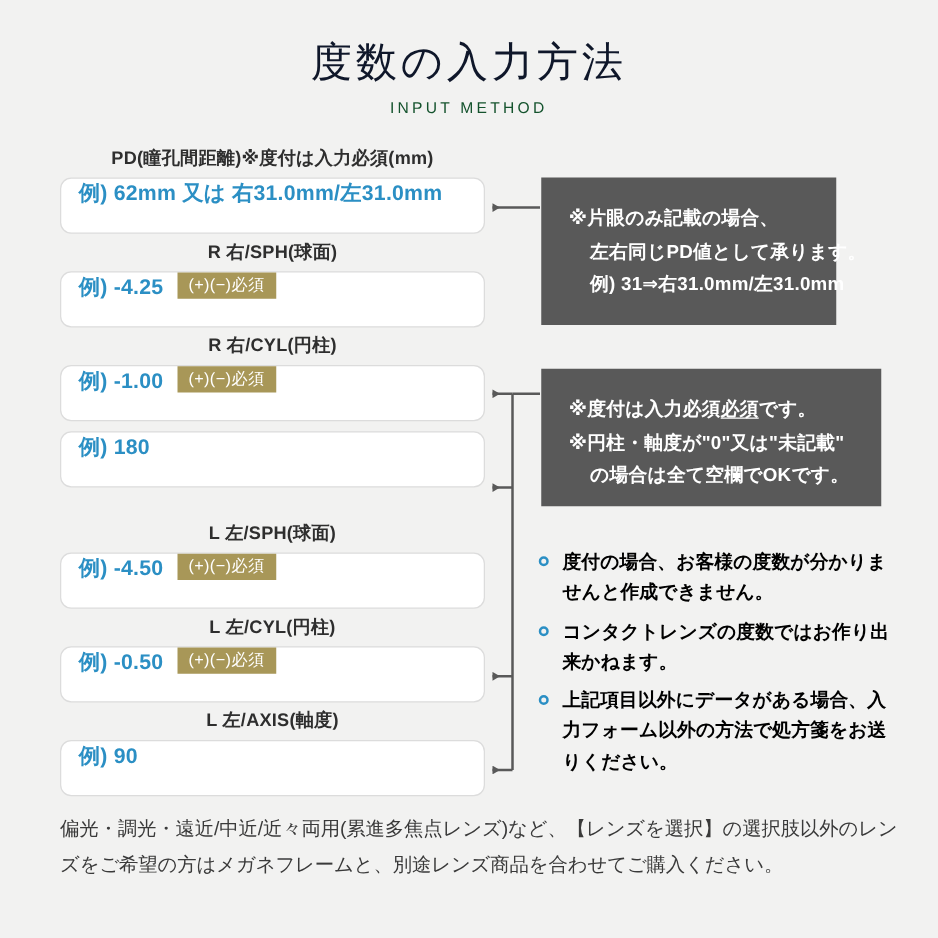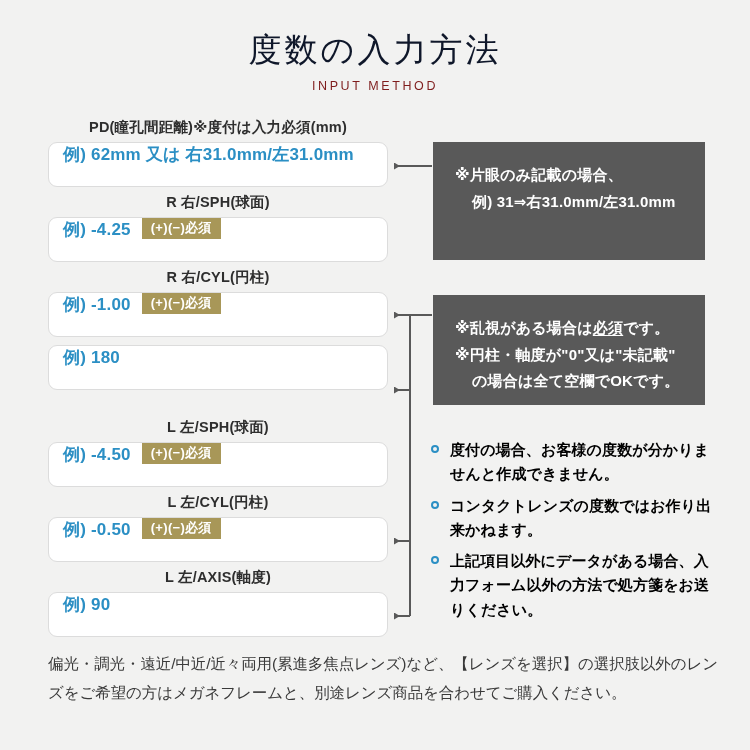--- a/index.html
+++ b/index.html
@@ -35,21 +35,21 @@
     font-size: 33px;
     font-weight: 400;
     letter-spacing: 3px;
     color: #0f172a;
     line-height: 1.2;
   }
   .subtitle {
     margin-top: 9px;
     font-size: 12.5px;
     letter-spacing: 2.6px;
-    color: #7f1d1d;
+    color: #14532d;
     font-weight: 400;
   }
 
   
   .form-col {
     position: absolute;
     left: 48px;
     top: 120px;
     width: 340px;
   }
@@ -81,21 +81,21 @@
     font-weight: 700;
     color: #2b8fc4;
     letter-spacing: 0.2px;
     white-space: nowrap;
   }
   .field-badge {
     display: inline-block;
     background: #a89758;
     color: #ffffff;
     font-size: 13px;
-    font-weight: 700;
+    font-weight: 400;
     padding: 3px 9px 4px 9px;
     letter-spacing: 0.3px;
     white-space: nowrap;
     line-height: 1.15;
   }
 
   
   .note-box {
     position: absolute;
     background: #595959;
@@ -105,21 +105,21 @@
   .note-box .note-line {
     font-size: 15px;
     font-weight: 700;
     line-height: 1.78;
     letter-spacing: 0.2px;
     white-space: nowrap;
   }
   .note-line.indent { padding-left: 17px; }
   .note-line u { text-underline-offset: 2px; }
 
-  #note-pd  { left: 433px; top: 142px;  width: 272px; height: 118px; }
+  #note-pd  { left: 433px; top: 142px;  width: 236px; height: 118px; }
   #note-cyl { left: 433px; top: 295px;  width: 272px; height: 110px; }
 
   .bullet-list {
     position: absolute;
     left: 430px;
     top: 438px;
     width: 290px;
   }
   .bullet-item {
     position: relative;
@@ -245,25 +245,26 @@
       <div class="field-label">L 左/AXIS(軸度)</div>
       <div class="field-box">
         <span class="field-placeholder">例) 90</span>
       </div>
     </div>
 
   </div>
 
   <div class="note-box" id="note-pd">
     <div class="note-line">※片眼のみ記載の場合、</div>
+    <div class="note-line indent">左右同じPD値として承ります。</div>
     <div class="note-line indent">例) 31⇒右31.0mm/左31.0mm</div>
   </div>
 
   <div class="note-box" id="note-cyl">
-    <div class="note-line"><span>※乱視がある場合は</span><u>必須</u><span>です。</span></div>
+    <div class="note-line"><span>※度付は入力必須</span><u>必須</u><span>です。</span></div>
     <div class="note-line">※円柱・軸度が"0"又は"未記載"</div>
     <div class="note-line indent">の場合は全て空欄でOKです。</div>
   </div>
 
   <div class="bullet-list">
     <div class="bullet-item">
       <span class="bullet-marker"></span>
       <span>度付の場合、お客様の度数が分かりませんと作成できません。</span>
     </div>
     <div class="bullet-item">

